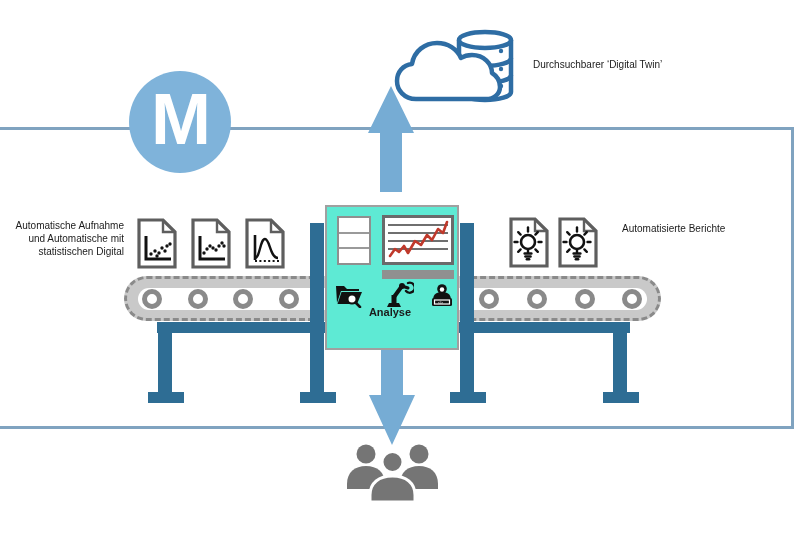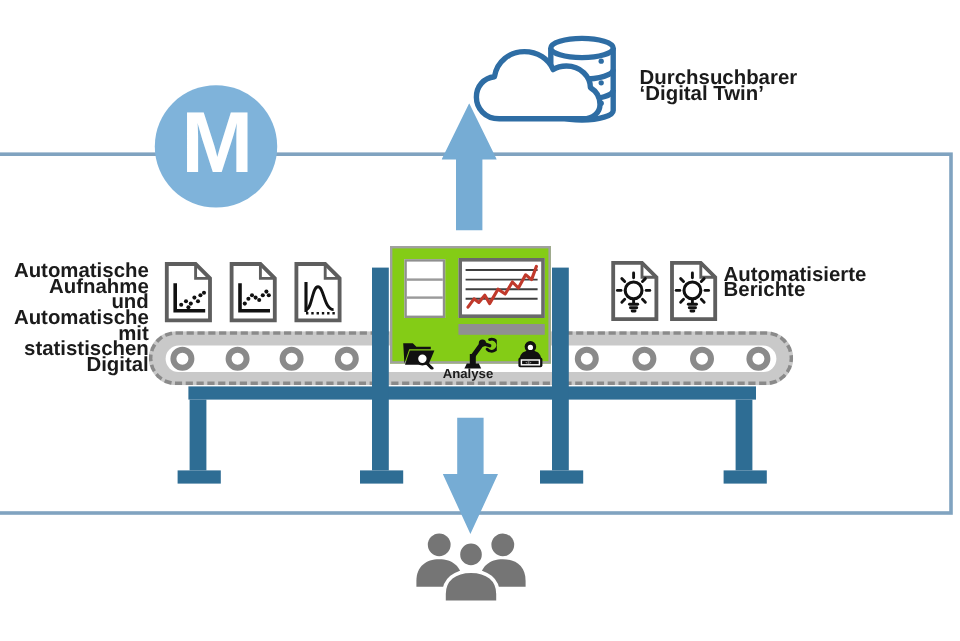--- a/index.html
+++ b/index.html
@@ -14,46 +14,46 @@
   .frame { left:-24px; top:127px; width:818px; height:302px;
            border:3px solid #80A3C0; background:transparent; }
 
   
   .logo-circle { left:129px; top:71px; width:102px; height:102px; border-radius:50%;
                  background:#7FB3DA; display:flex; align-items:center; justify-content:center; }
   .logo-letter { color:#ffffff; font-weight:bold; font-size:72px; line-height:1;
                  transform:translateY(-3px); letter-spacing:-2px; }
 
   
-  .lbl { font-size:17px; font-weight:700; line-height:13px; }
+  .lbl { font-size:10px; font-weight:400; line-height:13px; }
   .lbl-ingest  { left:0px;  top:219px; width:124px; text-align:right; }
   .lbl-cloud   { left:533px; top:58px;  width:170px; text-align:left; }
-  .lbl-reports { left:603px; top:222px; width:170px; text-align:left; }
+  .lbl-reports { left:622px; top:222px; width:170px; text-align:left; }
 
   
   .arrow { fill:#76ACD4; }
   .arrow-up   { left:368px; top:86px; }
   .arrow-down { left:369px; top:348px; }
 
   
   .belt { left:124px; top:276px; width:537px; height:45px; border-radius:23px;
           background:#C9C9C9; border:3px dashed #8A8A8A; }
   .belt-inner { left:138px; top:288px; width:509px; height:22px; border-radius:11px; background:#ffffff; }
   .roller { width:20px; height:20px; border-radius:50%; background:#ffffff;
             border:5px solid #8A8A8A; top:289px; }
 
   
   .struct { background:#2E6D94; }
   .beam { left:157px; top:322px; width:473px; height:11px; }
   .leg  { width:14px; }
   .foot { height:11px; top:392px; }
 
   
-  .machine { left:325px; top:205px; width:134px; height:98px;
-             background:#84cc16; border:2px solid #A0A0A0; }
+  .machine { left:325px; top:205px; width:134px; height:145px;
+             background:#5eead4; border:2px solid #A0A0A0; }
   .tray { left:10px; top:9px; width:34px; height:49px; background:#ffffff; border:2px solid #8F8F8F; }
   .tray-line { left:0; width:100%; height:2px; background:#9A9A9A; }
   .screen { left:55px; top:8px; width:72px; height:50px; background:#ffffff; border:3px solid #6A6A6A; }
   .screen-bar { left:55px; top:63px; width:72px; height:9px; background:#909090; }
   .machine-label { left:13px; top:99px; width:100px; text-align:center; font-size:11px; font-weight:700; }
 
   .doc { width:42px; height:53px; }
   .people { left:345px; top:443px; }
   .cloud-db { left:393px; top:26px; }
 </style>

